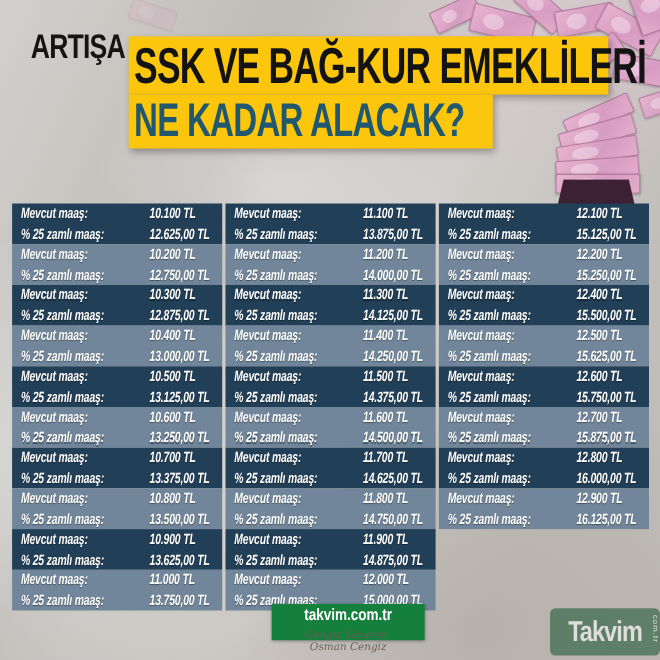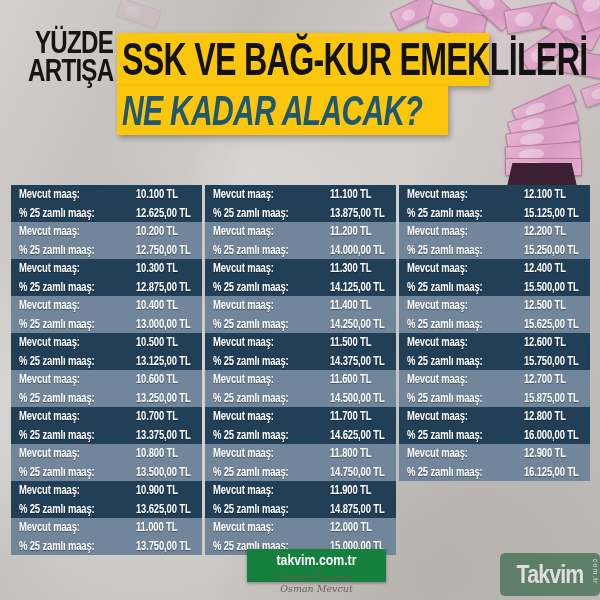--- a/index.html
+++ b/index.html
@@ -14,35 +14,35 @@
       radial-gradient(ellipse 240px 160px at 42% 28%, rgba(255,255,255,.35), transparent 70%),
       linear-gradient(115deg, rgba(255,255,255,.15) 0%, rgba(0,0,0,.06) 30%, rgba(255,255,255,.12) 55%, rgba(0,0,0,.05) 80%);
   }
   .cond{display:inline-block;transform:scaleX(.70);transform-origin:left center;white-space:nowrap;}
   .cond-r{display:inline-block;transform:scaleX(.78);transform-origin:right center;white-space:nowrap;}
 
   
   .side-block{position:absolute;left:0;top:29px;width:113px;text-align:right;color:#151515;}
   .side-line{font-weight:bold;font-size:31px;line-height:28px;letter-spacing:-1px;}
   .strip{position:absolute;background:#fcc60d;box-shadow:2px 3px 6px rgba(0,0,0,.30);}
-  .strip1{left:117px;top:33px;width:372px;height:53px;}
-  .strip2{left:117px;top:86px;width:331px;height:49px;font-style:italic;}
+  .strip1{left:117px;top:33px;width:436px;height:53px;}
+  .strip2{left:117px;top:86px;width:331px;height:49px;}
   .strip1 .txt{font-weight:bold;font-size:46px;line-height:53px;color:#131313;letter-spacing:-1px;padding-left:7px;}
   .strip2 .txt{font-weight:bold;font-size:43px;line-height:49px;color:#20586f;letter-spacing:-1px;padding-left:7px;}
 
   
   .note{position:absolute;background:linear-gradient(135deg,#e7b4d0 0%,#d79cc2 55%,#e3accb 100%);
     border:1px solid rgba(150,90,130,.55);border-radius:2px;box-shadow:0 1px 2px rgba(0,0,0,.25);}
   .note::after{content:"";position:absolute;left:18%;top:20%;width:34%;height:60%;
     background:rgba(255,255,255,.35);border-radius:50%;}
   .wallet-base{position:absolute;left:505px;top:163px;width:74px;height:32px;background:#3b2133;
     clip-path:polygon(10% 0,90% 0,100% 100%,0 100%);box-shadow:0 3px 5px rgba(0,0,0,.4);}
 
   
-  .salary-column{position:absolute;top:185px;width:191px;}
+  .salary-column{position:absolute;top:185px;width:191px;font-style:italic;}
   .col-0{left:11px;} .col-1{left:205px;} .col-2{left:399px;}
   .pair{width:100%;}
   .pair.dark{background:#223f58;}
   .pair.light{background:#71869a;}
   .line{position:relative;height:18.5px;}
   .lab,.val{position:absolute;top:50%;color:#ffffff;font-weight:bold;font-size:13.5px;
     white-space:nowrap;transform:translateY(-52%) scaleX(.70);transform-origin:left center;
     text-shadow:0 1px 1px rgba(0,0,0,.40);letter-spacing:-0.2px;}
   .lab{left:8px;} .val{left:125px;}
 
@@ -78,21 +78,20 @@
 <div>
   <div class="note" style="left:512px;top:96px;width:62px;height:17px;transform:rotate(-24deg);"></div>
   <div class="note" style="left:508px;top:112px;width:68px;height:17px;transform:rotate(-16deg);"></div>
   <div class="note" style="left:506px;top:128px;width:72px;height:17px;transform:rotate(-9deg);"></div>
   <div class="note" style="left:505px;top:144px;width:74px;height:17px;transform:rotate(-4deg);"></div>
   <div class="note" style="left:505px;top:158px;width:75px;height:16px;transform:rotate(0deg);"></div>
   <div class="wallet-base"></div>
 </div>
 
 <div class="side-block">
-  <div class="side-line"><span class="cond-r">YÜZDE</span></div>
   <div class="side-line"><span class="cond-r">ARTIŞA</span></div>
 </div>
 
 <div class="strip strip1">
   <span class="txt cond">SSK VE BAĞ-KUR EMEKLİLERİ</span>
 </div>
 <div class="strip strip2">
   <span class="txt cond">NE KADAR ALACAK?</span>
 </div>
 
@@ -405,19 +404,19 @@
       <span class="lab inc-label">% 25 zamlı maaş:</span>
       <span class="val inc-value">16.125,00 TL</span>
     </div>
   </div>
 </div>
 
 <div class="site-banner">
   <div class="txt">takvim.com.tr</div>
 </div>
 <div class="credit">
-  <div>Osman Tasarım:</div>
-  <div>Osman Mevcut</div>
+  <div>Cengiz Tasarım:</div>
+  <div>Osman Cengiz</div>
 </div>
 <div class="watermark">
   <div class="txt">Takvim</div>
   <div class="suffix">com.tr</div>
 </div>
 
 </body></html>

